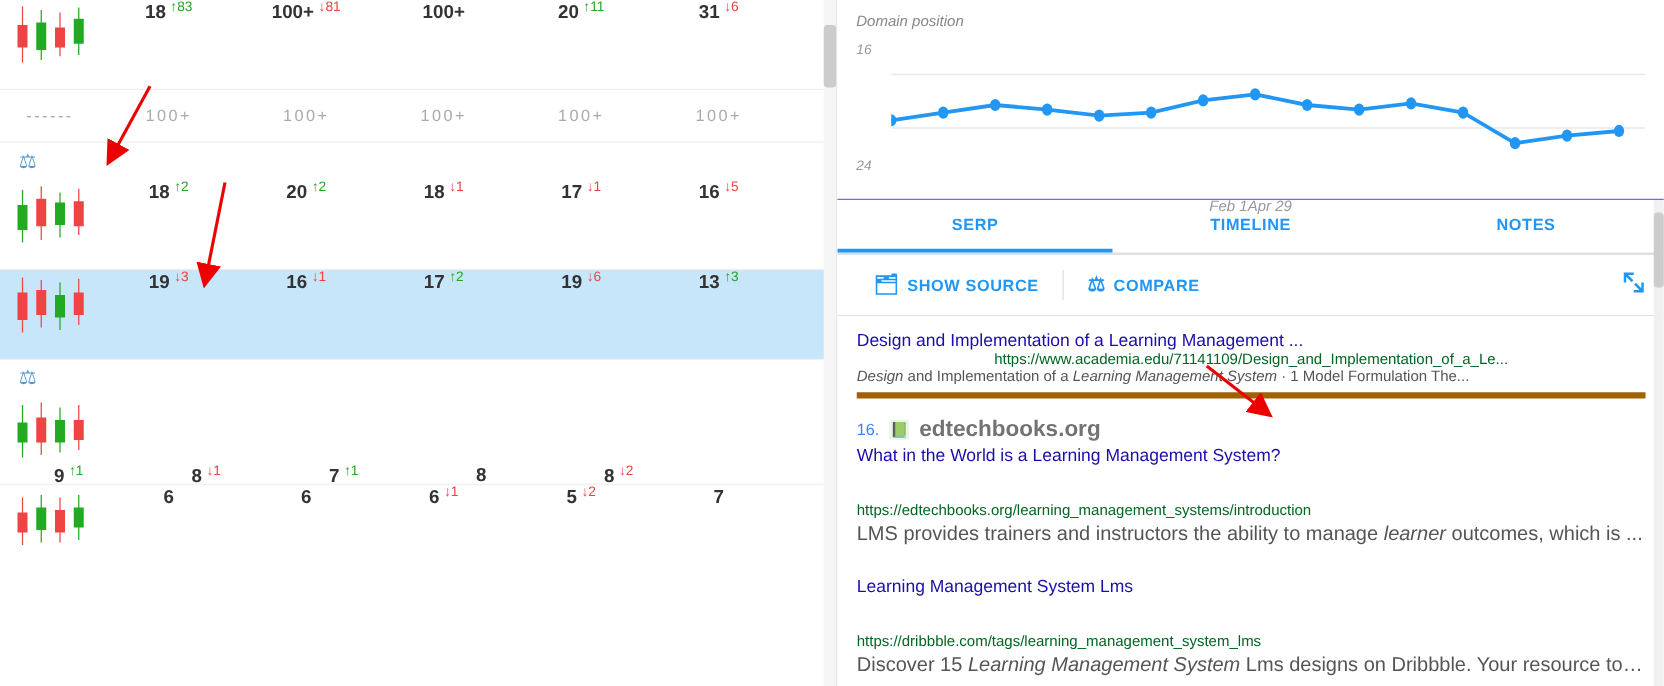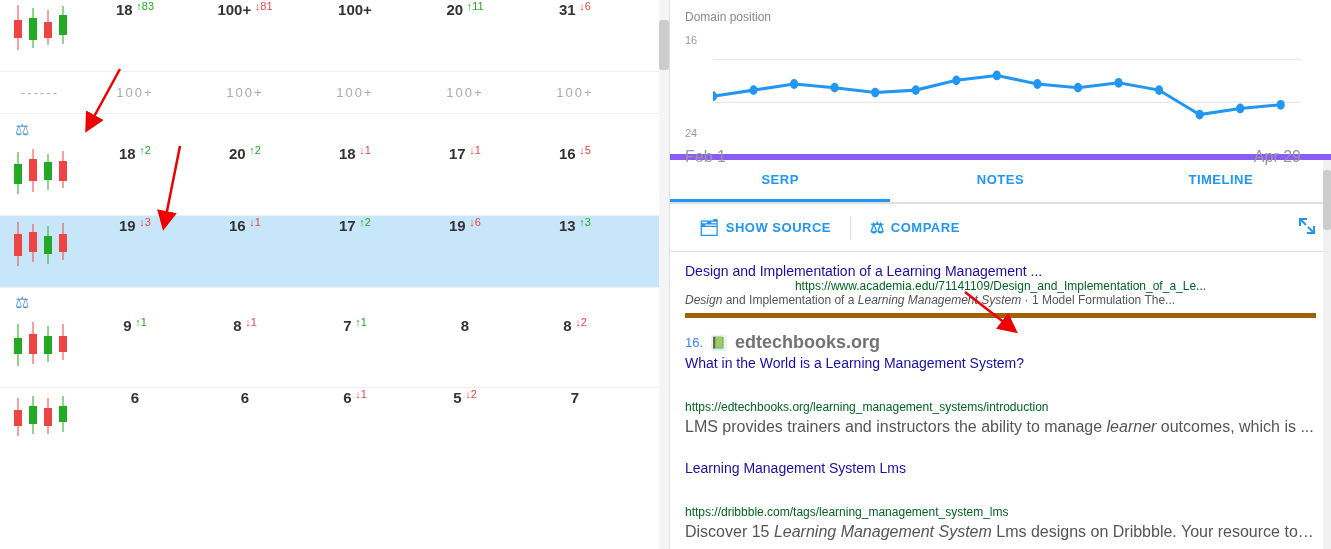--- a/index.html
+++ b/index.html
@@ -108,38 +108,39 @@
       height: 549px;
       display: flex;
       flex-direction: column;
       background: #fff;
       position: relative;
     }
 
     
     .chart-area {
       height: 160px;
-      padding: 10px 30px 5px 15px;
+      padding: 10px 15px 5px 15px;
       position: relative;
       background: #fff;
-      border-bottom: 6px solid #8b5cf6;
+      border-bottom: 1px solid #8b5cf6;
+      font-style: italic;
     }
 
     .chart-title {
       font-size: 12px;
       color: #888;
       margin-bottom: 5px;
     }
 
     .chart-axis-labels {
       display: flex;
-      justify-content: space-between;
-      font-size: 16px;
+      justify-content: center;
+      font-size: 12px;
       color: #999;
-      margin-top: 4px;
+      margin-top: 14px;
     }
 
     
     .tabs-bar {
       display: flex;
       border-bottom: 2px solid #e0e0e0;
       background: #fff;
     }
 
     .tab-item {
@@ -435,21 +436,21 @@
         </marker>
       </defs>
       <path d="M 50 10 L 35 85" stroke="#e00" stroke-width="2.5" fill="none" marker-end="url(#arrowhead2)"></path>
     </svg>
   </div>
 
   <div style="display:flex; align-items:center; height:28px; padding-left:15px;">
     <span class="balance-icon">⚖</span>
   </div>
 
-  <div class="rank-row" style="height:72px;">
+  <div class="rank-row" style="height:72px;flex-direction:column;">
     <div class="candlestick-col">
       <svg width="65" height="55">
         <line x1="10" y1="8" x2="10" y2="50" stroke="#22aa22" stroke-width="1"></line>
         <rect x="6" y="22" width="8" height="16" fill="#22aa22"></rect>
         <line x1="25" y1="6" x2="25" y2="48" stroke="#e44" stroke-width="1"></line>
         <rect x="21" y="18" width="8" height="20" fill="#e44"></rect>
         <line x1="40" y1="10" x2="40" y2="46" stroke="#22aa22" stroke-width="1"></line>
         <rect x="36" y="20" width="8" height="18" fill="#22aa22"></rect>
         <line x1="55" y1="8" x2="55" y2="44" stroke="#e44" stroke-width="1"></line>
         <rect x="51" y="20" width="8" height="16" fill="#e44"></rect>
@@ -555,22 +556,22 @@
     </div>
 
     <div class="chart-axis-labels">
       <span>Feb 1</span>
       <span>Apr 29</span>
     </div>
   </div>
 
   <div class="tabs-bar">
     <div class="tab-item active">SERP</div>
+    <div class="tab-item">TIMELINE</div>
     <div class="tab-item">NOTES</div>
-    <div class="tab-item">TIMELINE</div>
   </div>
 
   <div class="action-bar">
     <button class="action-btn">
       <span style="font-size:16px;">🗂</span>
       <span>SHOW SOURCE</span>
     </button>
 
     <div class="action-divider"></div>
 

